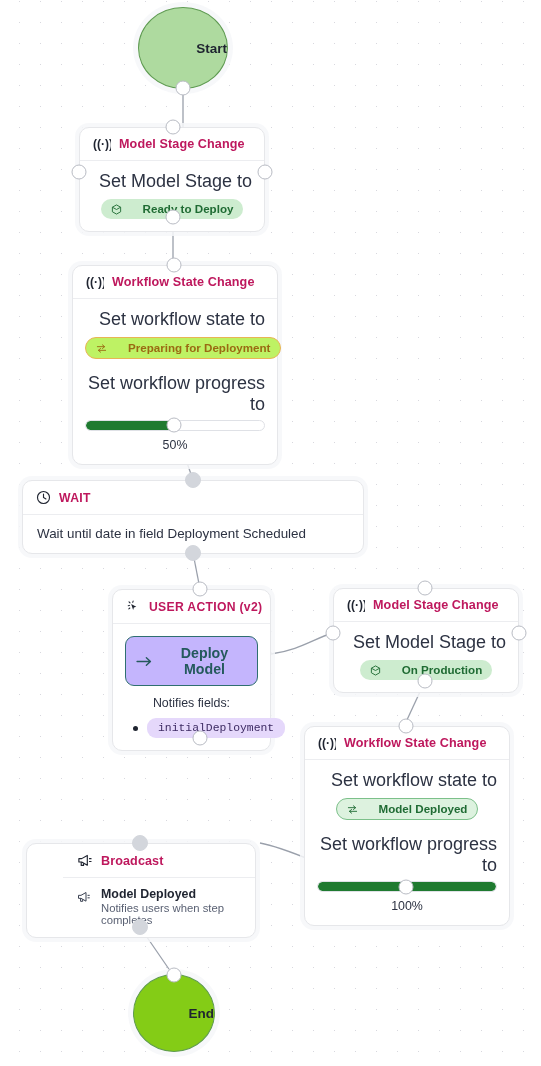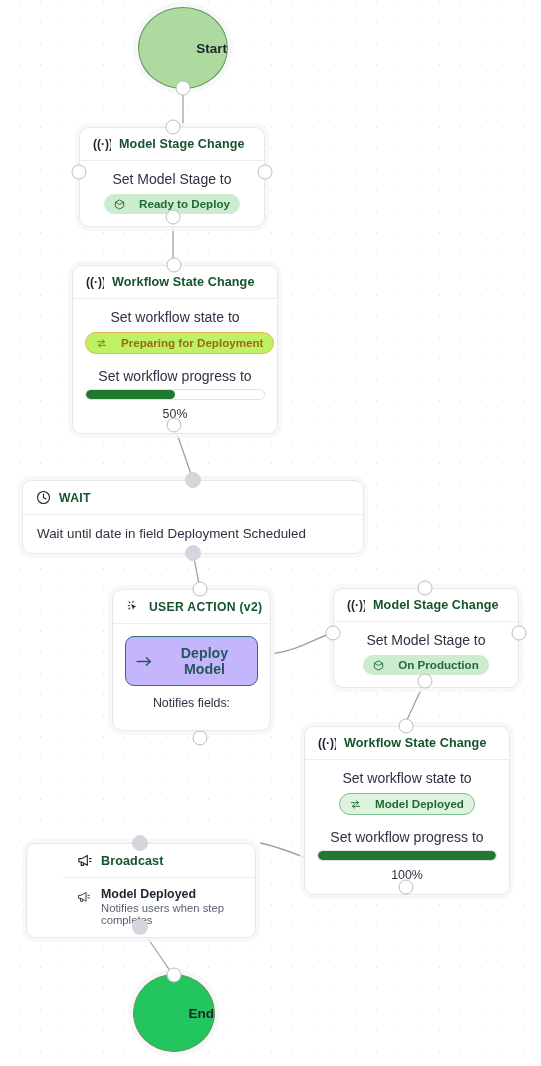--- a/index.html
+++ b/index.html
@@ -27,30 +27,30 @@
     border:1px solid #e6e7ea;
     border-radius:10px;
     box-shadow:0 0 0 4px rgba(246,247,249,.85);
   }
   .card-head{
     display:flex;align-items:center;gap:8px;
     padding:9px 12px 9px 13px;
     border-bottom:1px solid #ecedf0;
   }
   .card-title{
-    font-size:12.6px;font-weight:bold;color:#14532d;letter-spacing:.1px;
+    font-size:12.6px;font-weight:bold;color:#be185d;letter-spacing:.1px;
     white-space:nowrap;
   }
   .card-title.caps{font-size:12.2px;letter-spacing:.3px;}
   .card-body{padding:10px 12px 12px;text-align:center;}
-  .body-label{font-size:14px;color:#2c3242;margin:0 0 7px;}
+  .body-label{font-size:18px;color:#2c3242;margin:0 0 7px;text-align:right;}
 
   
   .pill{
-    display:inline-flex;align-items:center;gap:14px;
+    display:inline-flex;align-items:center;gap:21px;
     border-radius:999px;padding:3px 10px;
     font-size:11.6px;font-weight:bold;white-space:nowrap;
     line-height:1.25;
   }
   .pill.green-solid{background:#cdeccf;color:#1f6b33;}
   .pill.green-outline{background:#ddf2df;color:#1f6b33;border:1px solid #7cc08a;}
   .pill.amber-outline{background:#bef264;color:#9a6a12;border:1px solid #e9b455;}
   .pill.mono{
     background:#e5d8fb;color:#3d2a63;font-weight:normal;
     font-family:"Liberation Mono", monospace;font-size:11.4px;padding:3px 11px;
@@ -74,21 +74,21 @@
   .h.filled{background:#d3d6dc;border-color:#d3d6dc;width:14px;height:14px;}
 
   
   .term{
     border-radius:50%;
     display:flex;align-items:center;justify-content:flex-end;
     font-size:13.5px;font-weight:bold;color:#1f2430;
     box-shadow:0 0 0 5px rgba(246,247,249,.9);
   }
   .term.start{background:#aeda9f;border:1.5px solid #5f9b52;}
-  .term.end{background:#22c55e;border:1.5px solid #5f9b52;}
+  .term.end{background:#84cc16;border:1.5px solid #5f9b52;}
 
   
   .btn-deploy{
     display:flex;align-items:center;justify-content:center;gap:9px;
     border:1.6px solid #2f6f70;border-radius:9px;
     padding:8px 10px;margin:2px 2px 10px;
     color:#24595c;font-size:14.2px;font-weight:bold;
     background:#c4b5fd;
   }
   .req-label{font-size:12.4px;color:#2c3242;margin-bottom:8px;}
@@ -214,20 +214,24 @@
   <div class="card-body" style="padding:10px 10px 12px;">
     <div class="btn-deploy">
       <span>
         <svg width="17" height="13" viewBox="0 0 18 14">
             <path d="M1 7 H15 M11 3 L15.4 7 L11 11" fill="none" stroke="#24595c" stroke-width="1.5" stroke-linecap="round" stroke-linejoin="round"></path>
           </svg>
       </span>
       <span>Deploy Model</span>
     </div>
     <div class="req-label">Notifies fields:</div>
+    <div class="req-row">
+      <span class="dot"></span>
+      <span class="pill mono">initialDeployment</span>
+    </div>
   </div>
 </div>
 <div class="h" style="left:200px;top:589px;"></div>
 <div class="h" style="left:200px;top:738px;"></div>
 
 <div class="node card" style="left:333px;top:588px;width:186px;">
   <div class="card-head">
     <span>
       <svg width="18" height="14" viewBox="0 0 18 14">
         <text x="0" y="11" font-family="Liberation Sans, sans-serif" font-size="12" font-weight="bold" fill="#1f2430">((·))</text>

